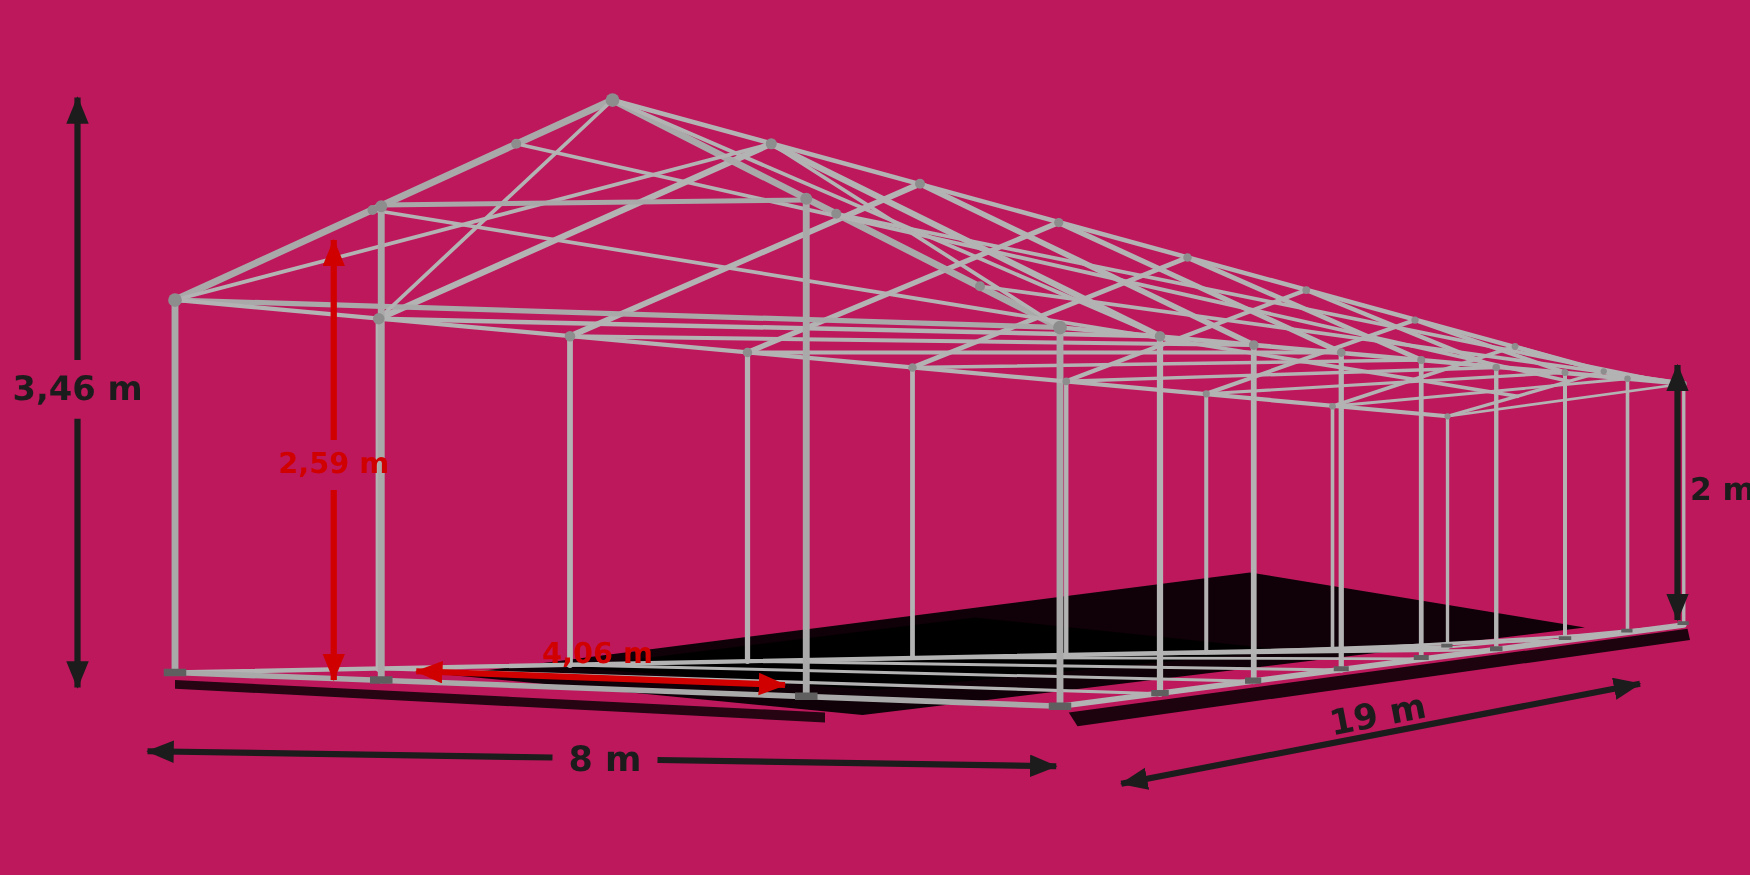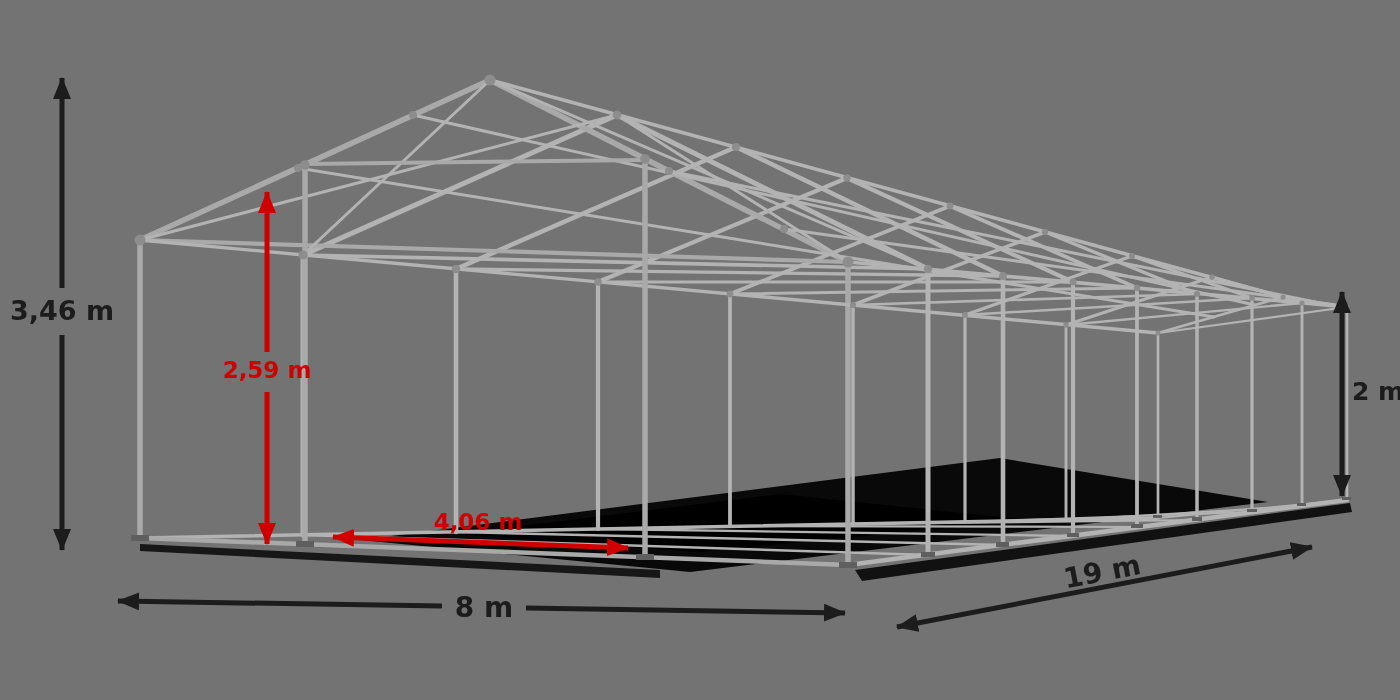--- a/index.html
+++ b/index.html
@@ -1,16 +1,16 @@
 <!DOCTYPE html>
 <html><head>
 <meta charset="utf-8">
 <style>
   html,body{margin:0;padding:0;background:#ffffff;}
-  .stage{position:relative;width:1400px;height:700px;background:#737373;overflow:hidden;}
+  .stage{position:relative;width:1400px;height:700px;background:#be185d;overflow:hidden;}
   svg{display:block;}
   text{font-family:"DejaVu Sans","Liberation Sans",sans-serif;font-weight:bold;}
   .tube{stroke:#b3b3b3;fill:none;stroke-linecap:round;stroke-linejoin:round;}
   .tube-front{stroke:#a9a9a9;}
   .dimline{fill:none;}
 </style>
 </head>
 <body>
 
 <div class="stage">

